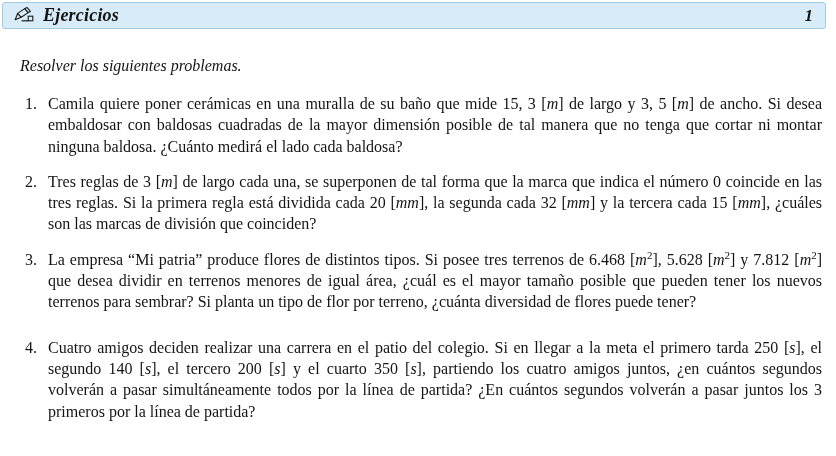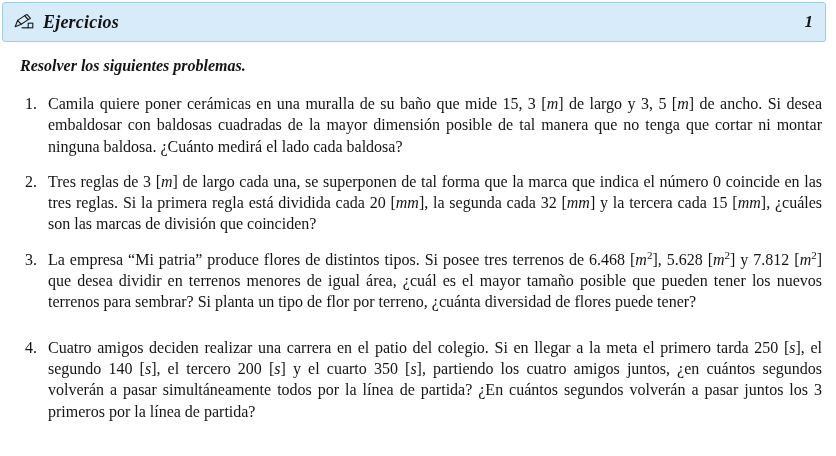--- a/index.html
+++ b/index.html
@@ -13,21 +13,21 @@
     position: relative;
     overflow: hidden;
     font-family: "Liberation Serif", "DejaVu Serif", serif;
     color: #141414;
   }
   .header {
     position: absolute;
     left: 2px;
     top: 2px;
     width: 824px;
-    height: 40px;
+    height: 27px;
     box-sizing: border-box;
     border: 1.6px solid #a3cbe0;
     border-radius: 3px;
     background: #d7ecf8;
     display: flex;
     align-items: center;
     padding: 0 12px 0 10px;
   }
   .hicon {
     display: inline-flex;
@@ -45,21 +45,20 @@
     font-weight: bold;
     font-style: italic;
     font-size: 17px;
   }
   .intro {
     position: absolute;
     left: 20px;
     top: 57px;
     font-style: italic;
     font-size: 16px;
-    font-weight: bold;
   }
   .plist {
     position: absolute;
     left: 25px;
     top: 93px;
     width: 797px;
   }
   .problem {
     display: flex;
     margin-bottom: 14px;

